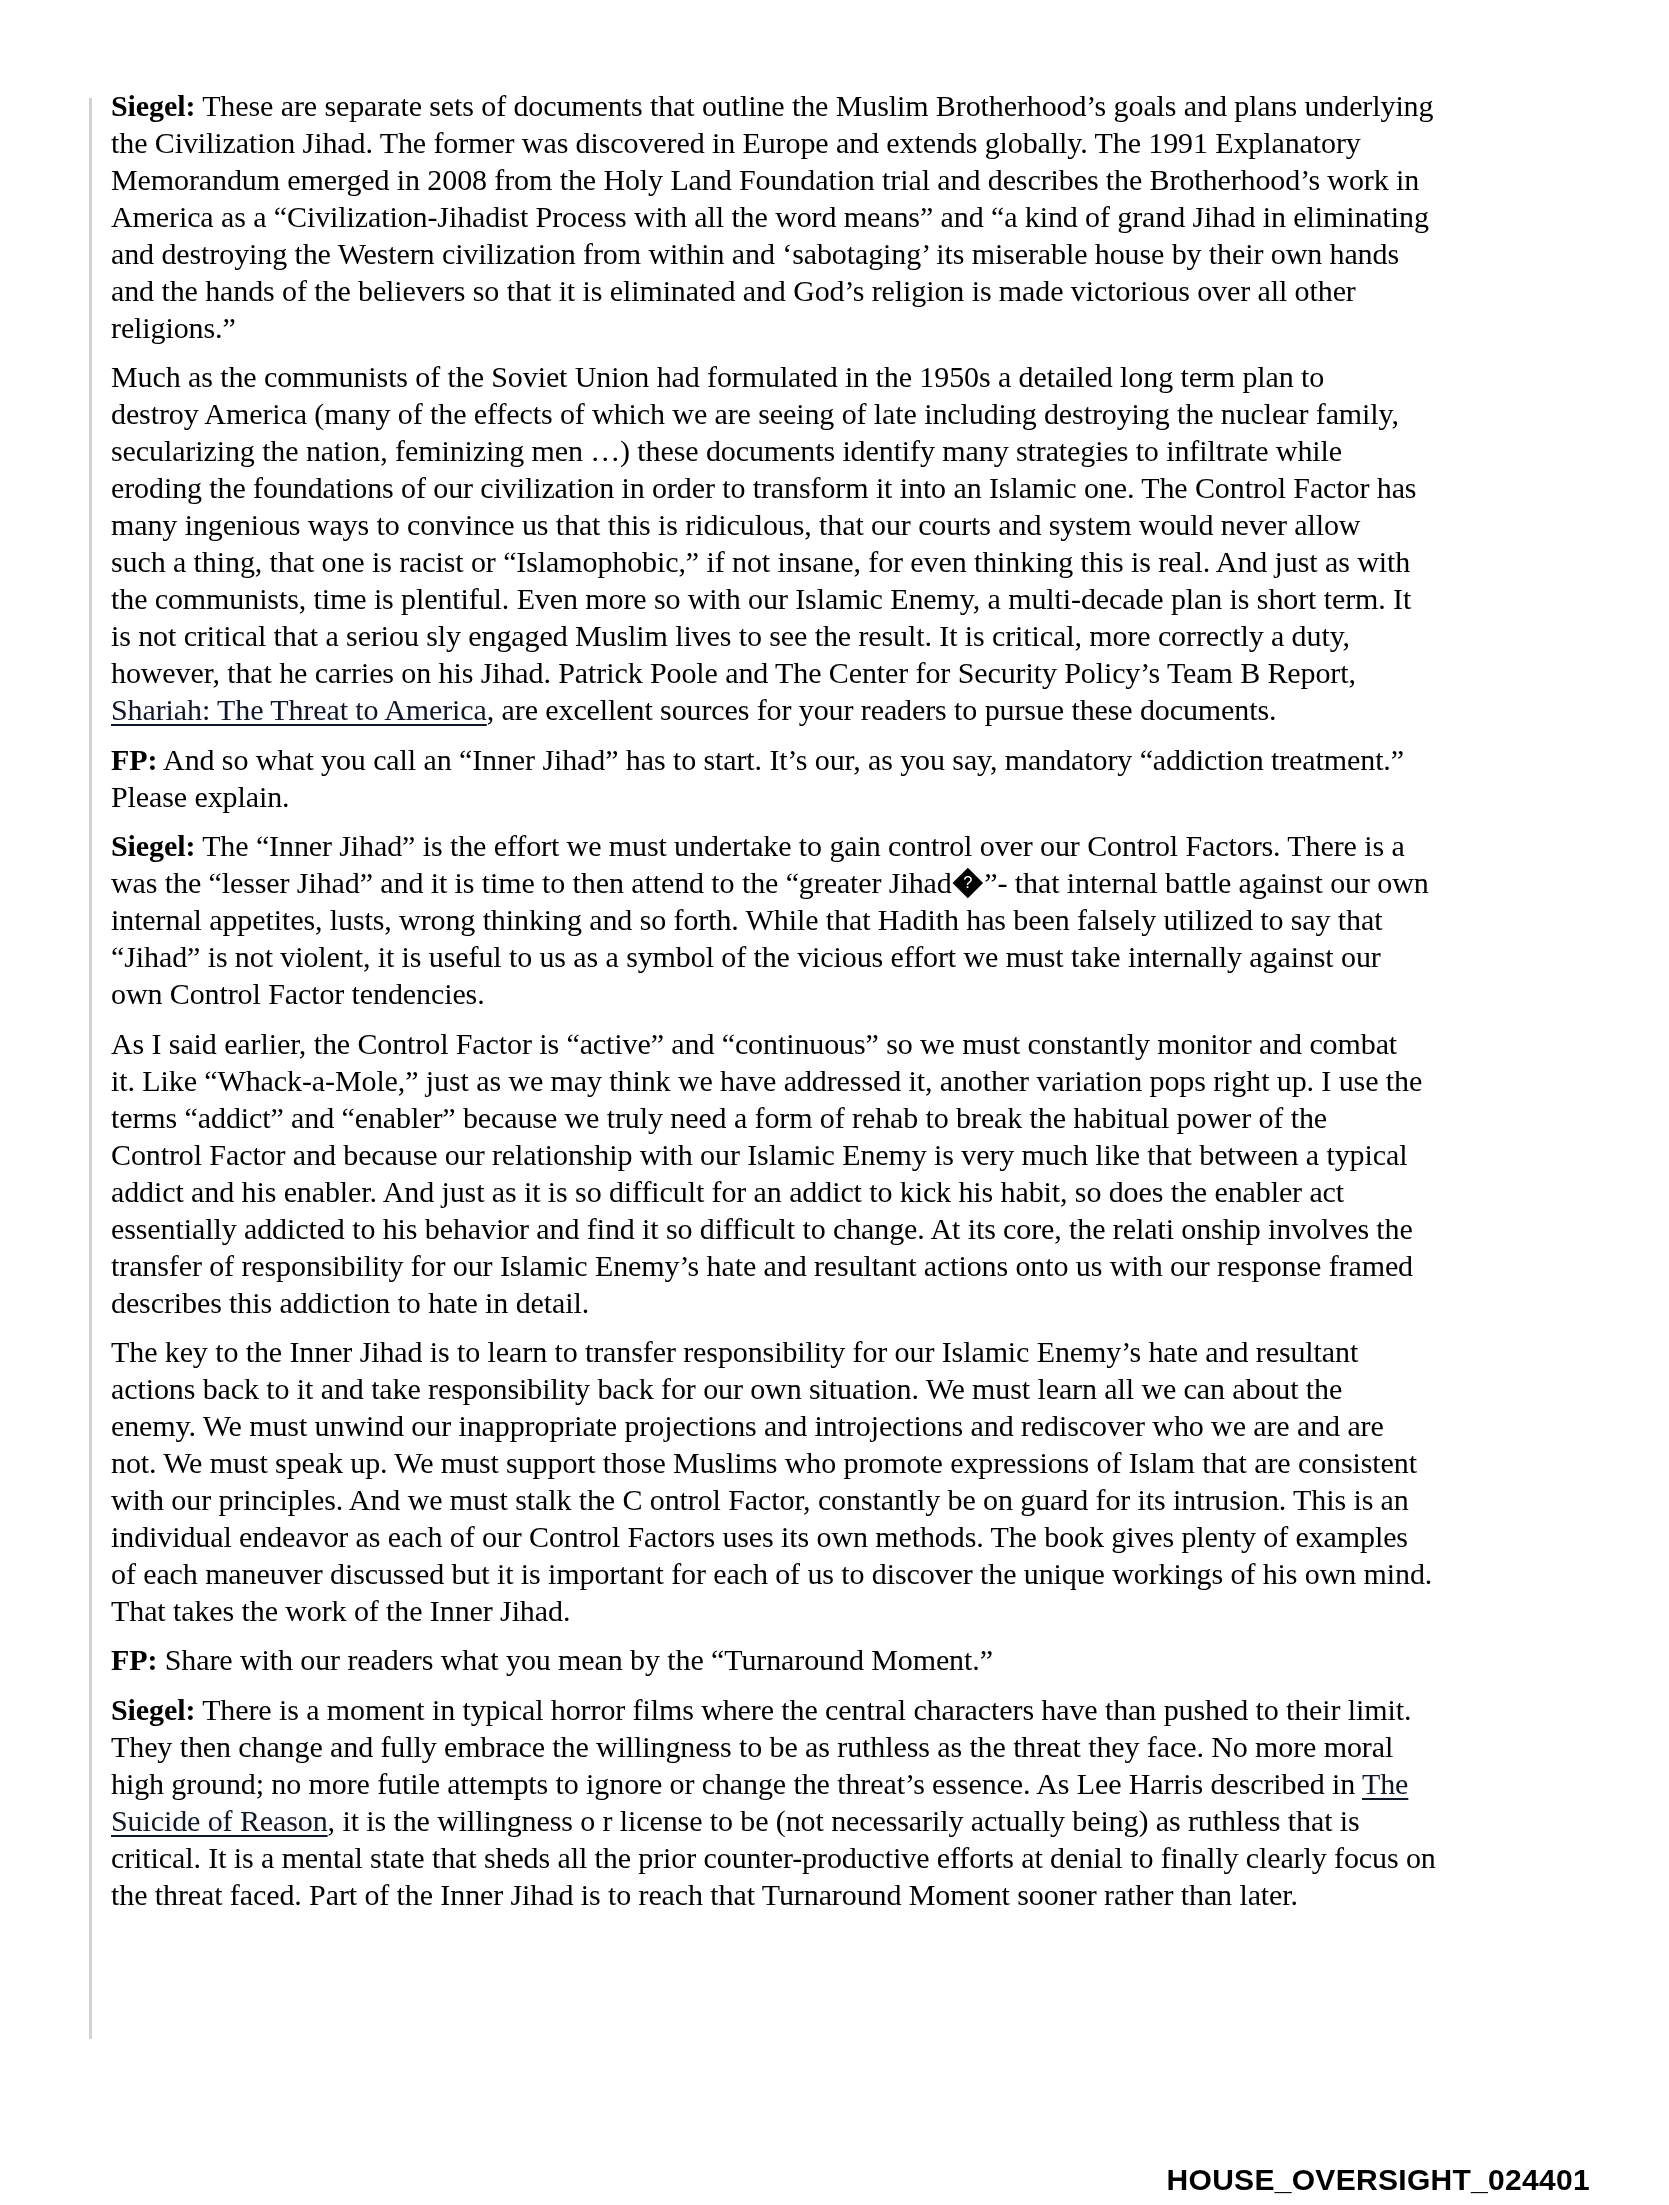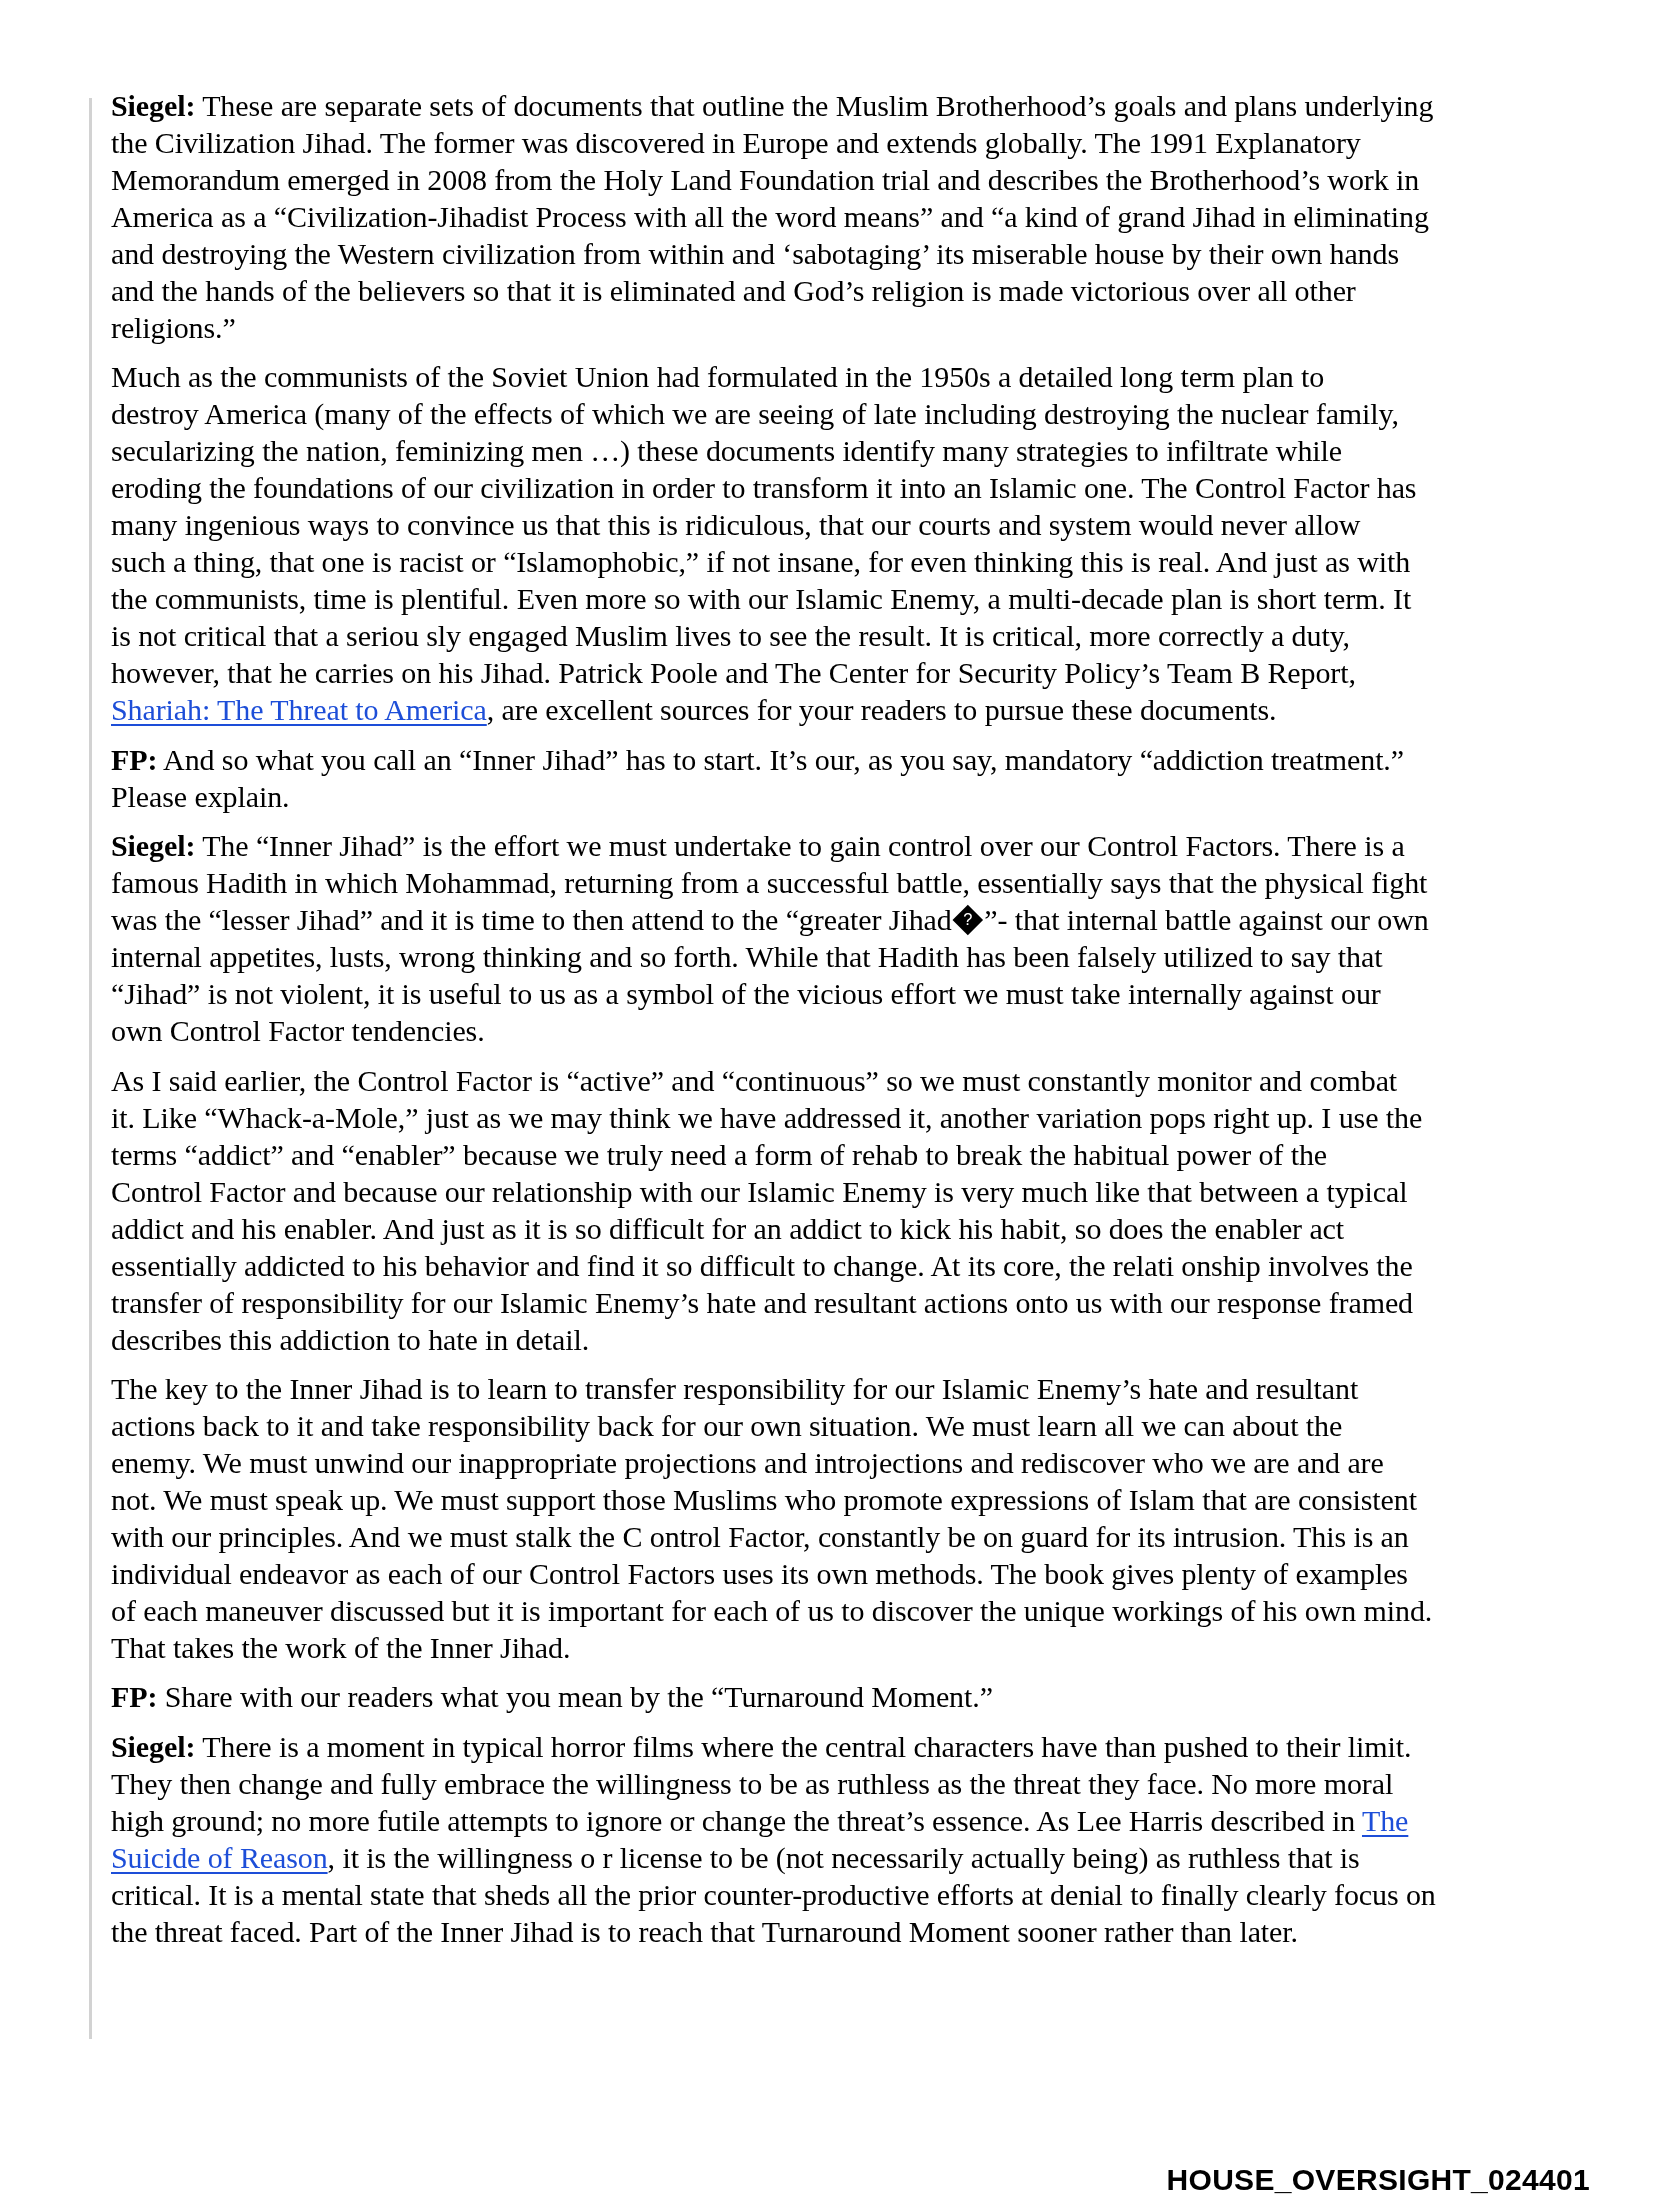--- a/index.html
+++ b/index.html
@@ -38,21 +38,21 @@
       letter-spacing: -0.1px;
     }
     .line {
       display: block;
       white-space: nowrap;
     }
     .speaker {
       font-weight: bold;
     }
     .link {
-      color: #1d4ed8;
+      color: #0f172a;
       text-decoration: underline;
       text-decoration-thickness: 2px;
       text-underline-offset: 3.9px;
       cursor: pointer;
     }
     .replacement-glyph {
       display: inline-block;
       width: 23.6px;
       height: 23.6px;
       background: #000;
@@ -113,21 +113,20 @@
       <span class="line"><span>is not critical that a seriou sly engaged Muslim lives to see the result. It is critical, more correctly a duty,</span></span>
       <span class="line"><span>however, that he carries on his Jihad. Patrick Poole and The Center for Security Policy’s Team B Report,</span></span>
       <span class="line"><a class="link">Shariah: The Threat to America</a><span>, are excellent sources for your readers to pursue these documents.</span></span>
     </p>
     <p class="para">
       <span class="line"><span class="speaker">FP:</span> <span>And so what you call an “Inner Jihad” has to start. It’s our, as you say, mandatory “addiction treatment.”</span></span>
       <span class="line"><span>Please explain.</span></span>
     </p>
     <p class="para">
       <span class="line"><span class="speaker">Siegel:</span> <span>The “Inner Jihad” is the effort we must undertake to gain control over our Control Factors. There is a</span></span>
-      <span class="line"><span>famous Hadith in which Mohammad, returning from a successful battle, essentially says that the physical fight</span></span>
       <span class="line"><span>was the “lesser Jihad” and it is time to then attend to the “greater Jihad</span><span class="replacement-glyph"><span>?</span></span><span>”- that internal battle against our own</span></span>
       <span class="line"><span>internal appetites, lusts, wrong thinking and so forth. While that Hadith has been falsely utilized to say that</span></span>
       <span class="line"><span>“Jihad” is not violent, it is useful to us as a symbol of the vicious effort we must take internally against our</span></span>
       <span class="line"><span>own Control Factor tendencies.</span></span>
     </p>
     <p class="para">
       <span class="line"><span>As I said earlier, the Control Factor is “active” and “continuous” so we must constantly monitor and combat</span></span>
       <span class="line"><span>it. Like “Whack-a-Mole,” just as we may think we have addressed it, another variation pops right up. I use the</span></span>
       <span class="line"><span>terms “addict” and “enabler” because we truly need a form of rehab to break the habitual power of the</span></span>
       <span class="line"><span>Control Factor and because our relationship with our Islamic Enemy is very much like that between a typical</span></span>

